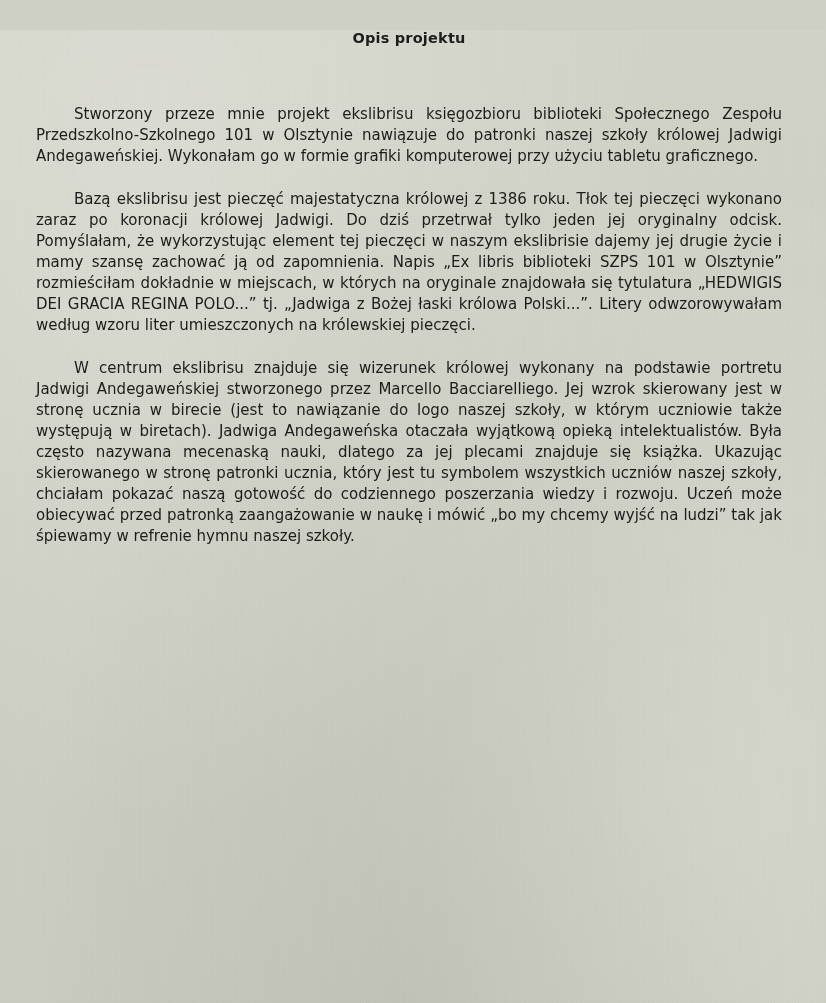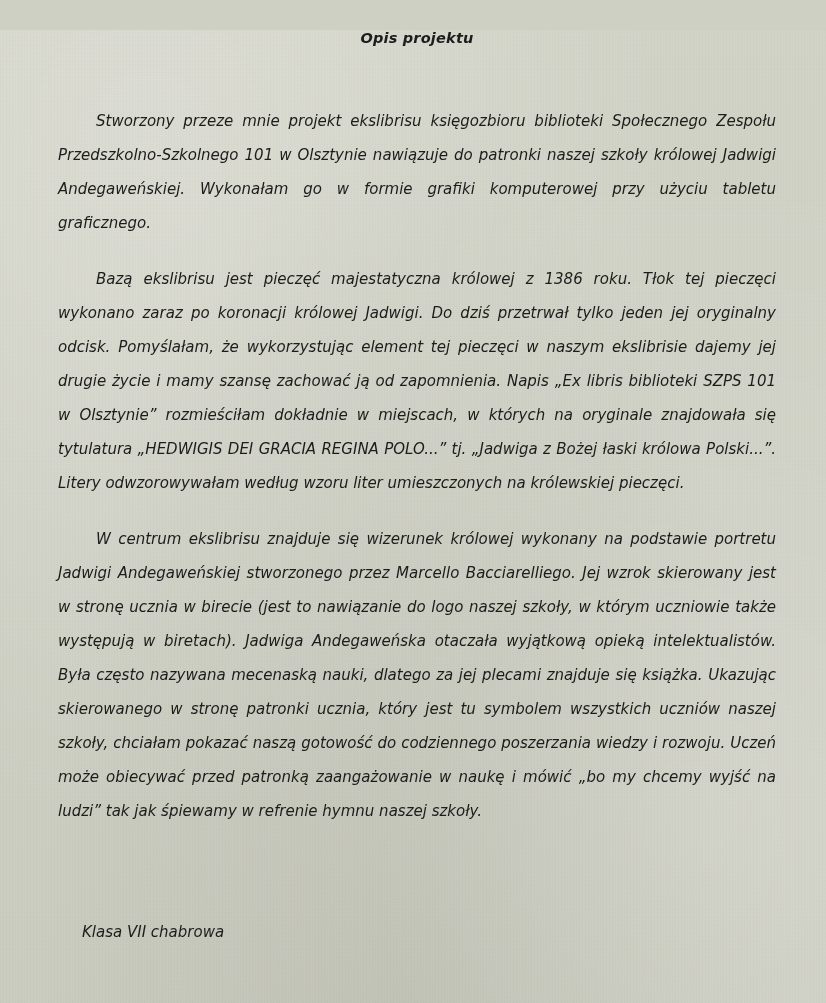--- a/index.html
+++ b/index.html
@@ -31,37 +31,36 @@
     position: absolute;
     inset: 0;
     pointer-events: none;
     background-image:
       repeating-linear-gradient(0deg, rgba(0,0,0,0.012) 0px, rgba(0,0,0,0.012) 1px, rgba(255,255,255,0.012) 1px, rgba(255,255,255,0.012) 2px),
       repeating-linear-gradient(90deg, rgba(0,0,0,0.010) 0px, rgba(0,0,0,0.010) 1px, rgba(255,255,255,0.010) 1px, rgba(255,255,255,0.010) 3px);
     opacity: .8;
   }
   .content {
     position: relative;
-    padding: 0 44px 0 52px;
+    padding: 0 44px 0 36px;
     z-index: 2;
-    font-style: italic;
   }
   .doc-title {
     text-align: center;
     font-weight: bold;
     font-size: 14.5px;
     letter-spacing: .2px;
     margin-top: 30px;
   }
   p.para {
     font-size: 15px;
-    line-height: 34px;
+    line-height: 21px;
     text-align: justify;
     text-justify: inter-word;
-    margin: 6px;
+    margin: 0;
     text-indent: 38px;
     color: #1c1c1a;
   }
   p.para.first { margin-top: 58px; }
   p.para.gap { margin-top: 22px; }
   .signature-block {
     margin-top: 86px;
     padding-left: 30px;
     font-size: 15px;
     line-height: 37px;
@@ -76,17 +75,16 @@
 
     <div class="doc-title">Opis projektu</div>
 
     <p class="para first">Stworzony przeze mnie projekt ekslibrisu księgozbioru biblioteki Społecznego Zespołu Przedszkolno-Szkolnego 101 w Olsztynie nawiązuje do patronki naszej szkoły królowej Jadwigi Andegaweńskiej. Wykonałam go w formie grafiki komputerowej przy użyciu tabletu graficznego.</p>
 
     <p class="para gap">Bazą ekslibrisu jest pieczęć majestatyczna królowej z 1386 roku. Tłok tej pieczęci wykonano zaraz po koronacji królowej Jadwigi. Do dziś przetrwał tylko jeden jej oryginalny odcisk. Pomyślałam, że wykorzystując element tej pieczęci w naszym ekslibrisie dajemy jej drugie życie i mamy szansę zachować ją od zapomnienia. Napis „Ex libris biblioteki SZPS 101 w Olsztynie” rozmieściłam dokładnie w miejscach, w których na oryginale znajdowała się tytulatura „HEDWIGIS DEI GRACIA REGINA POLO...” tj. „Jadwiga z Bożej łaski królowa Polski...”. Litery odwzorowywałam według wzoru liter umieszczonych na królewskiej pieczęci.</p>
 
     <p class="para gap">W centrum ekslibrisu znajduje się wizerunek królowej wykonany na podstawie portretu Jadwigi Andegaweńskiej stworzonego przez Marcello Bacciarelliego. Jej wzrok skierowany jest w stronę ucznia w birecie (jest to nawiązanie do logo naszej szkoły, w którym uczniowie także występują w biretach). Jadwiga Andegaweńska otaczała wyjątkową opieką intelektualistów. Była często nazywana mecenaską nauki, dlatego za jej plecami znajduje się książka. Ukazując skierowanego w stronę patronki ucznia, który jest tu symbolem wszystkich uczniów naszej szkoły, chciałam pokazać naszą gotowość do codziennego poszerzania wiedzy i rozwoju. Uczeń może obiecywać przed patronką zaangażowanie w naukę i mówić „bo my chcemy wyjść na ludzi” tak jak śpiewamy w refrenie hymnu naszej szkoły.</p>
 
     <div class="signature-block">
-      <div class="sig-line">Klasa VII chabrowa</div>
     </div>
 
   </div>
 </div>
 
 </body></html>

